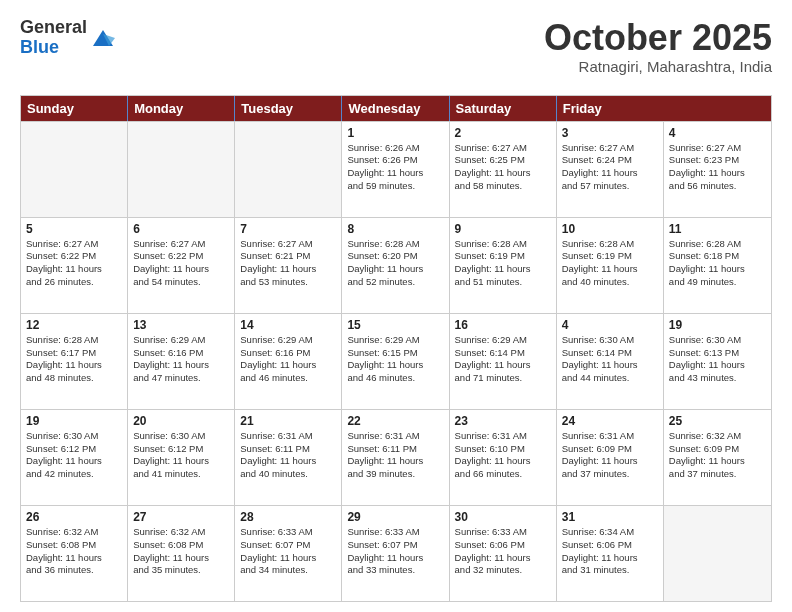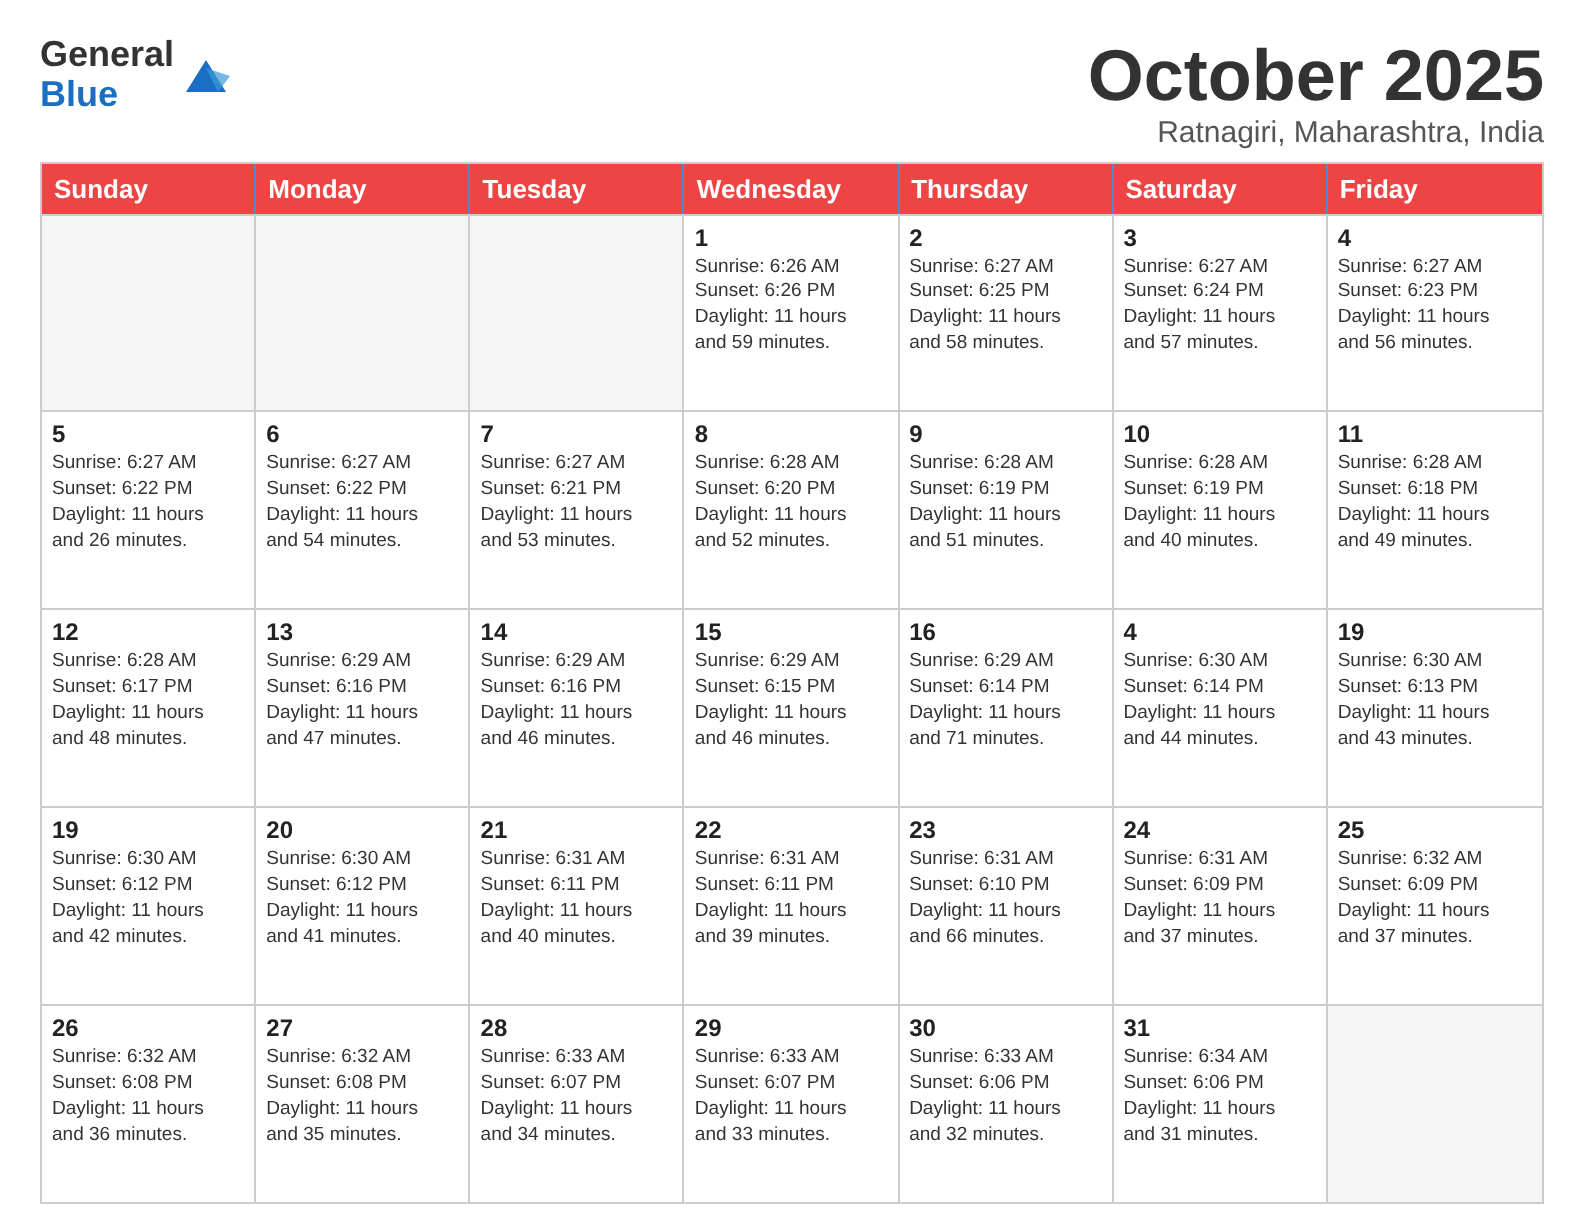--- a/index.html
+++ b/index.html
@@ -14,21 +14,21 @@
       width: 792px;
       height: 612px;
       padding: 18px 20px 10px 20px;
       display: flex;
       flex-direction: column;
     }
     .header {
       display: flex;
       justify-content: space-between;
       align-items: flex-start;
-      margin-bottom: 6px;
+      margin-bottom: 20px;
     }
     .logo {
       display: flex;
       align-items: center;
     }
     .logo-text {
       font-size: 18px;
       font-weight: bold;
       line-height: 1.1;
     }
@@ -54,21 +54,21 @@
     }
     .calendar {
       flex: 1;
       display: flex;
       flex-direction: column;
       border: 1px solid #ccc;
     }
     .calendar-header {
       display: grid;
       grid-template-columns: repeat(7, 1fr);
-      background: #ef4444;
+      background: #7f1d1d;
     }
     .cal-header-cell {
       color: #fff;
       font-weight: bold;
       font-size: 13px;
       padding: 5px 6px;
       text-align: left;
       border-right: 1px solid #5585cc;
     }
     .cal-header-cell:last-child { border-right: none; }
@@ -130,21 +130,20 @@
       <div class="subtitle">Ratnagiri, Maharashtra, India</div>
     </div>
   </div>
 
   <div class="calendar">
     <div class="calendar-header">
     <div class="cal-header-cell">Sunday</div>
         <div class="cal-header-cell">Monday</div>
         <div class="cal-header-cell">Tuesday</div>
         <div class="cal-header-cell">Wednesday</div>
-        <div class="cal-header-cell">Thursday</div>
         <div class="cal-header-cell">Saturday</div>
         <div class="cal-header-cell">Friday</div>
       </div>
     <div class="calendar-body">
     <div class="cal-row">
           <div class="cal-cell empty"></div>
           <div class="cal-cell empty"></div>
           <div class="cal-cell empty"></div>
           <div class="cal-cell">
             <span class="day-num">1</span>

